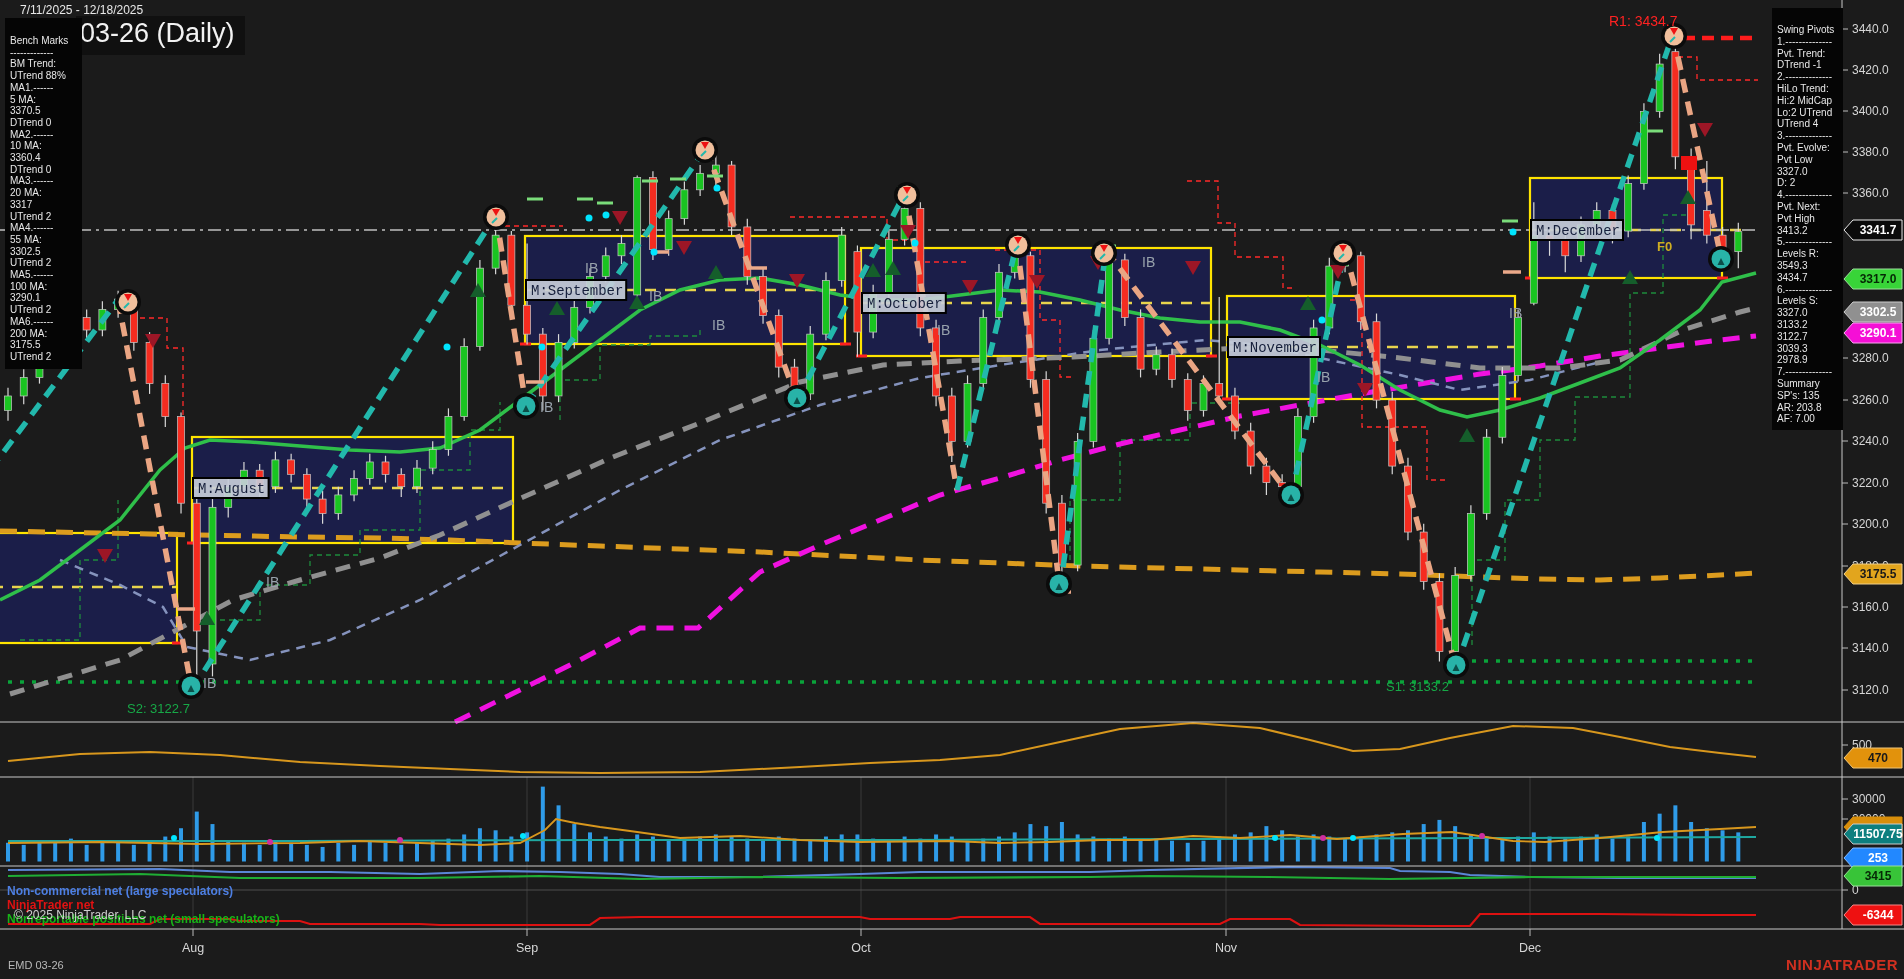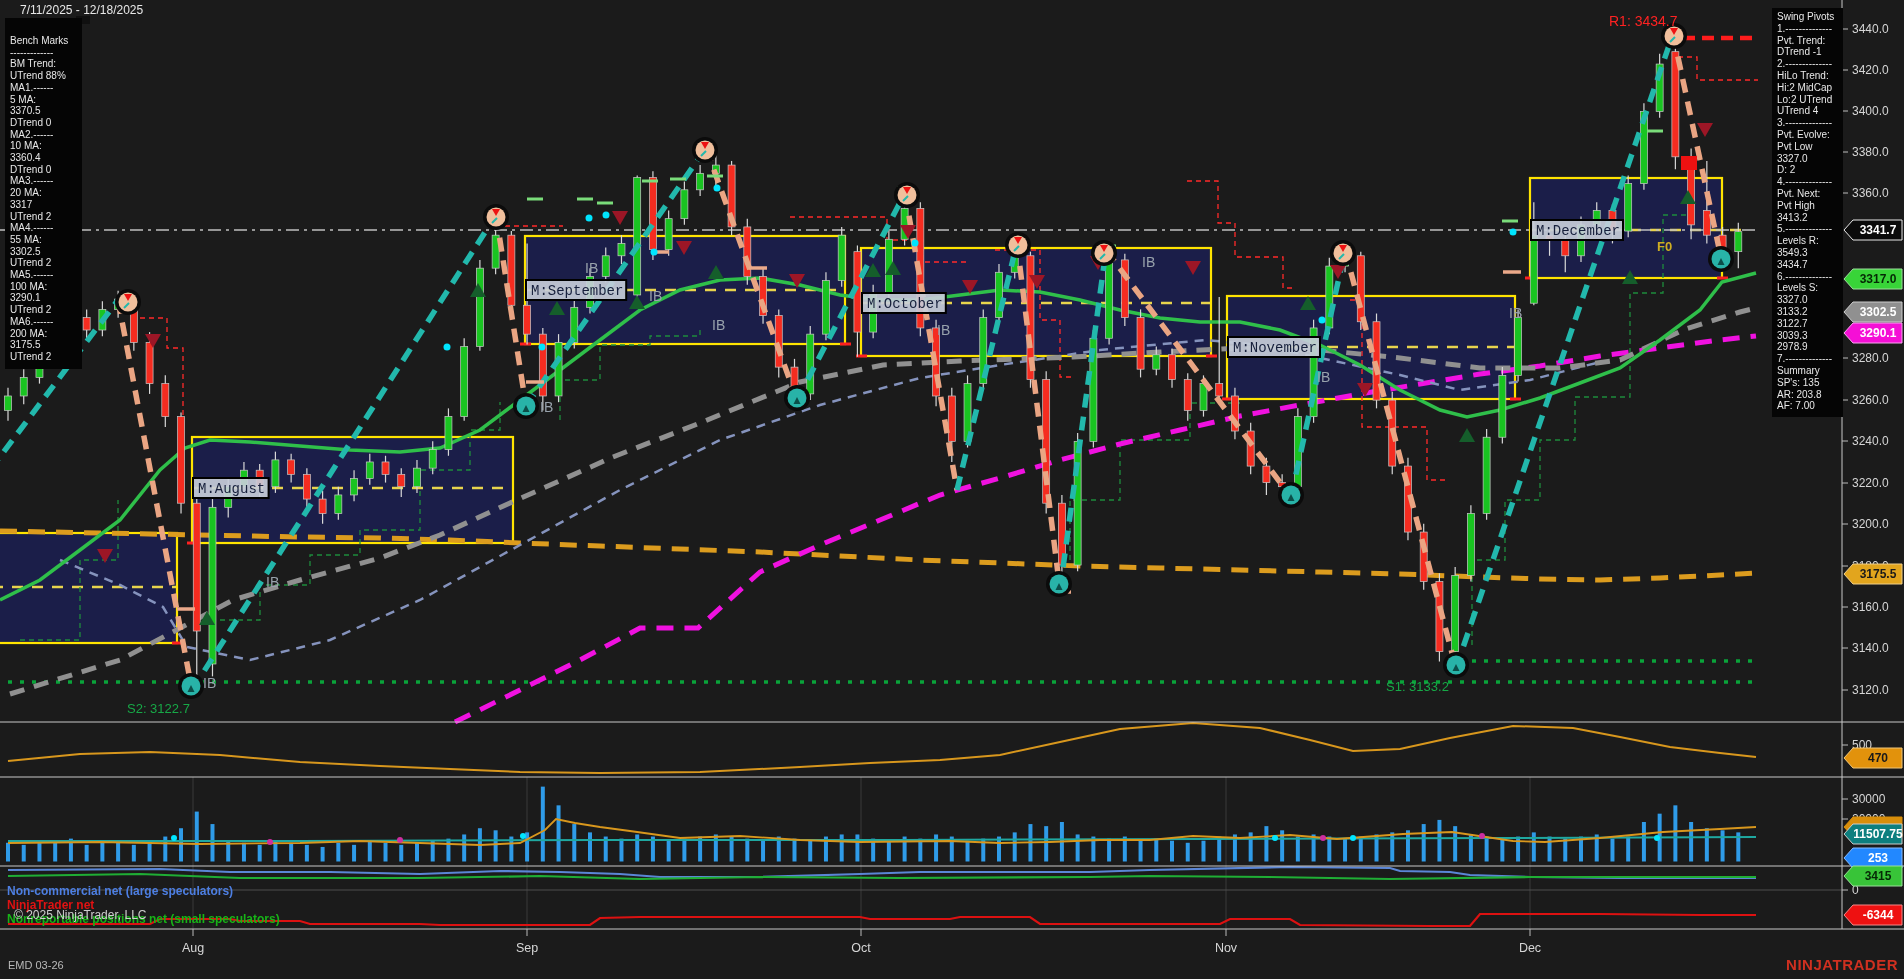--- a/index.html
+++ b/index.html
@@ -4,21 +4,21 @@
 <style>
   html,body{margin:0;padding:0;background:#111;}
   #root{position:relative;width:1904px;height:979px;background:#1b1b1b;overflow:hidden;
         font-family:"Liberation Sans",sans-serif;color:#ddd;}
   .txt{position:absolute;white-space:nowrap;}
   #date-range{left:20px;top:3px;font-size:12px;color:#e8e8e8;}
   #title-box{left:76px;top:16px;background:rgba(8,8,8,0.55);padding:2px 10px 6px 4px;}
   #title-box .t{font-size:27px;color:#f2f2f2;line-height:31px;}
   #bench-panel{left:5px;top:18px;width:70px;background:#050505;padding:17px 2px 6px 5px;
                font-size:10px;line-height:11.7px;color:#e8e8e8;}
-  #swing-panel{left:1772px;top:8px;width:64px;background:#050505;padding:3px 2px 5px 5px;
+  #swing-panel{left:1772px;top:8px;width:64px;background:#050505;padding:16px 2px 5px 5px;
                font-size:10px;line-height:11.8px;color:#e8e8e8;}
   .legend-line{font-size:12px;font-weight:bold;}
   #copyright{left:14px;top:908px;font-size:12px;color:#cfcfcf;}
   #symbol-label{left:8px;top:959px;font-size:11px;color:#b9b9b9;}
   #nt-logo{right:6px;bottom:6px;font-size:15px;font-weight:bold;letter-spacing:.5px;color:#d03020;}
   svg{position:absolute;left:0;top:0;}
 </style>
 </head>
 <body>
 
@@ -674,20 +674,21 @@
         <text x="1609" y="26" fill="#ff2222" font-size="14" font-weight="normal" font-family="Liberation Sans, sans-serif">R1: 3434.7</text>
         <text x="1386" y="691" fill="#17a847" font-size="13" font-weight="normal" font-family="Liberation Sans, sans-serif">S1: 3133.2</text>
         <text x="127" y="713" fill="#17a847" font-size="13" font-weight="normal" font-family="Liberation Sans, sans-serif">S2: 3122.7</text>
         <text x="1657" y="251" fill="#cfae22" font-size="13" font-weight="bold" font-family="Liberation Sans, sans-serif">F0</text>
       </g>
     </svg>
 
   <div class="txt" id="date-range">7/11/2025 - 12/18/2025</div>
 
   <div class="txt" id="title-box">
+    <div class="t">03-26 (Daily)</div>
   </div>
 
   <div class="txt" id="bench-panel">
       <div>Bench Marks</div>
       <div>-------------</div>
       <div>BM Trend:</div>
       <div>UTrend 88%</div>
       <div>MA1.------</div>
       <div>5 MA:</div>
       <div>3370.5</div>

